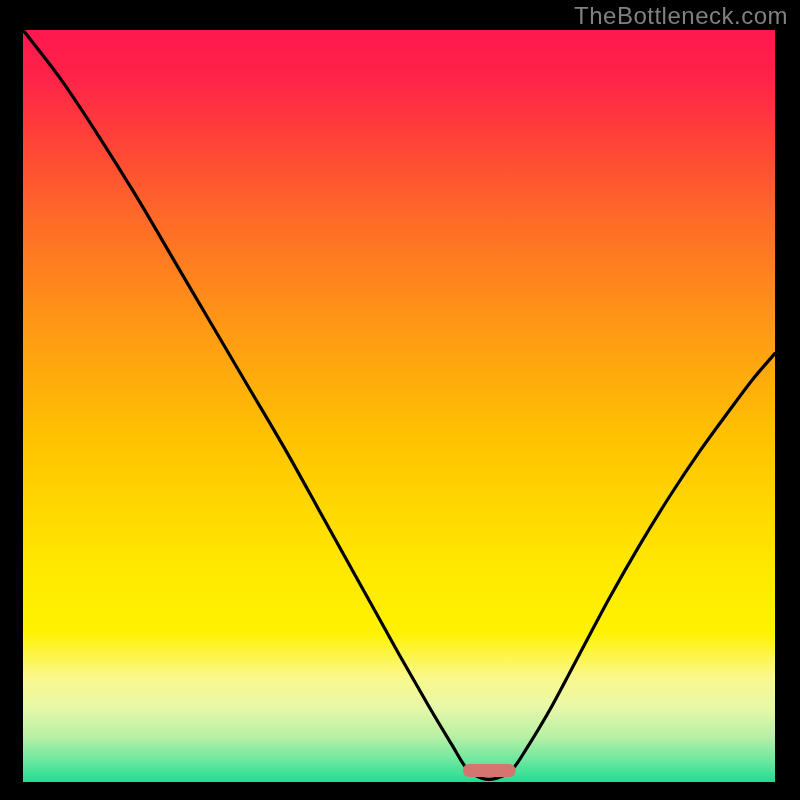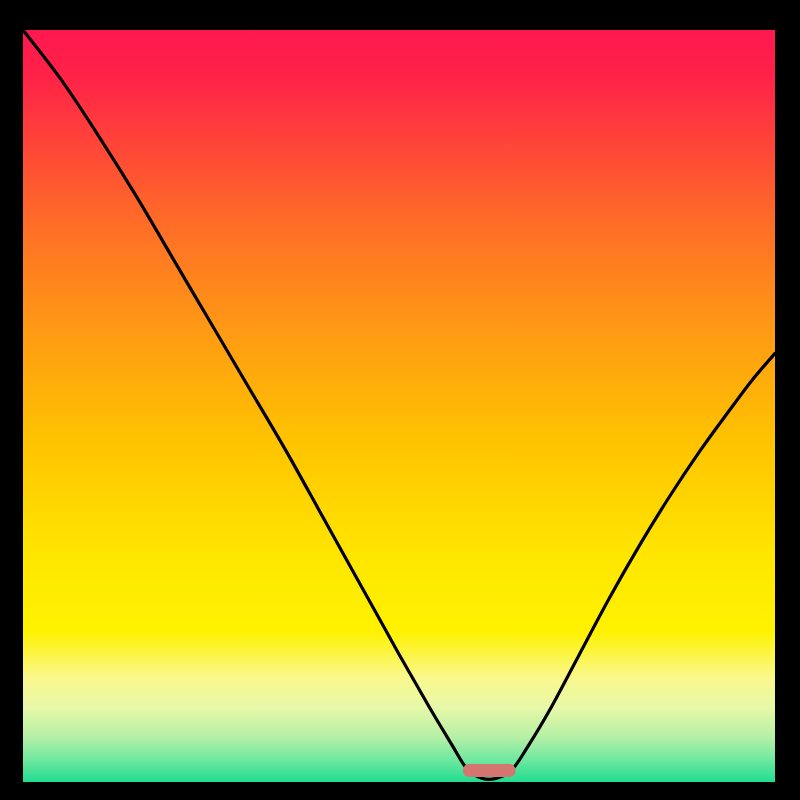--- a/index.html
+++ b/index.html
@@ -28,20 +28,21 @@
     letter-spacing: 0.5px;
   }
   svg {
     display: block;
   }
 </style>
 </head>
 <body>
 <div class="frame">
 
+<div class="watermark">TheBottleneck.com</div>
 
 <svg id="chart-svg" width="800" height="800" viewBox="0 0 800 800">
   <defs>
     <linearGradient id="bg-grad" x1="0" y1="0" x2="0" y2="1">
           <stop offset="0%" stop-color="#ff1850"></stop>
           <stop offset="6%" stop-color="#ff2248"></stop>
           <stop offset="15%" stop-color="#ff4438"></stop>
           <stop offset="25%" stop-color="#ff6a28"></stop>
           <stop offset="40%" stop-color="#ff9a14"></stop>
           <stop offset="55.00000000000001%" stop-color="#ffc400"></stop>

